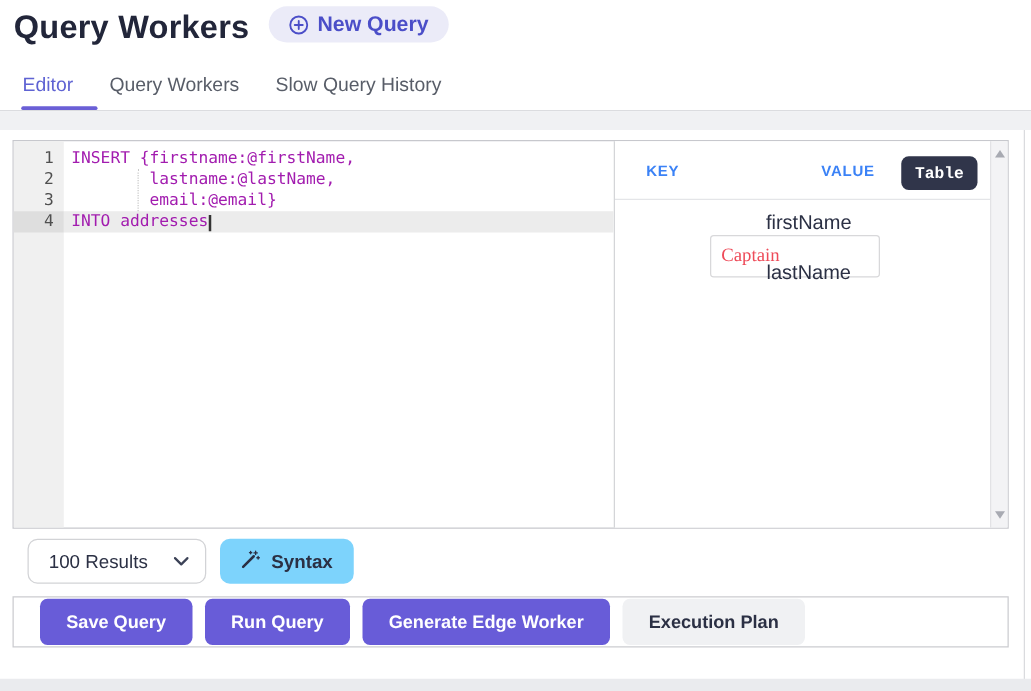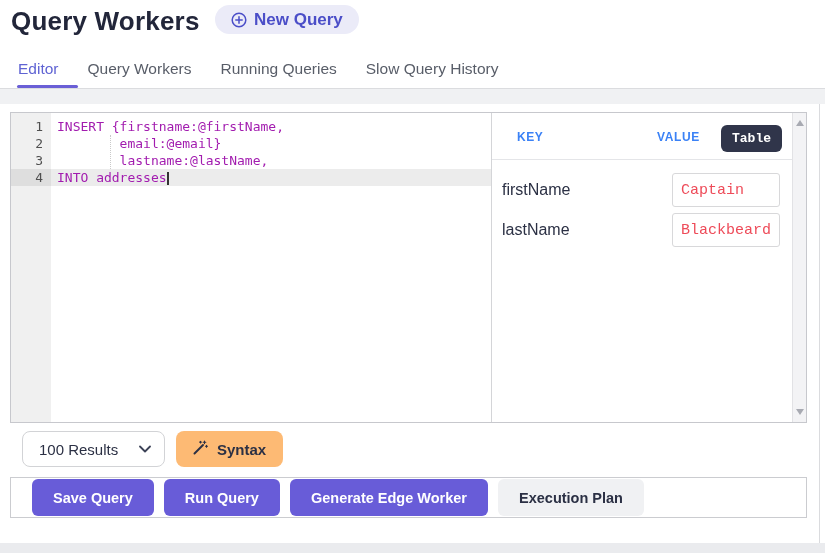--- a/index.html
+++ b/index.html
@@ -73,27 +73,27 @@
   }
   .hdr-key { left:25px; }
   .hdr-value { left:165px; }
   .table-toggle {
     position:absolute; right:10px; top:12px; height:27px;
     background:#30354a; color:#ffffff; border:none; border-radius:6px;
     font-size:13px; font-weight:700; padding:0 11px; cursor:pointer;
     font-family:Liberation Mono, monospace;
   }
   .param-rows { padding-top:10px; }
-  .param-row { height:40px; display:flex; align-items:center; justify-content:space-between; }
+  .param-row { height:40px; display:flex; align-items:center; justify-content:space-between;flex-direction:column; }
   .param-key { margin-left:10px; font-size:16px; color:#2b3044; }
   .param-input {
-    width:108px; height:26px; margin-right:12px;
+    width:136px; height:26px; margin-right:12px;
     border:1px solid #d8d8da; border-radius:3px;
     color:#ee4b59; font-size:15px; padding:16px 8px;
-    font-family:Liberation Mono, monospace; outline:none; background:#fff;
+    font-family:Liberation Serif, serif; outline:none; background:#fff;
   }
   
   .v-scrollbar {
     width:14px; flex:none; background:#f3f3f5; border-left:1px solid #e2e2e5;
     position:relative;
   }
   .tri-up, .tri-down {
     position:absolute; left:3px; width:0; height:0; cursor:pointer;
     border-left:4px solid transparent; border-right:4px solid transparent;
   }
@@ -102,21 +102,21 @@
   
   .results-select {
     position:absolute; left:22px; top:431px; width:143px; height:36px;
     border:1px solid #d2d3d6; border-radius:8px; background:#fff;
     display:flex; align-items:center; cursor:pointer;
   }
   .results-select .label { padding-left:16px; font-size:15px; color:#2b3044; }
   .results-select svg { position:absolute; right:13px; top:13px; }
   .syntax-btn {
     position:absolute; left:176px; top:431px; height:36px;
-    background:#fdba74; border:none; border-radius:8px;
+    background:#7dd3fc; border:none; border-radius:8px;
     display:inline-flex; align-items:center; gap:9px; padding:0 17px;
     font-size:15px; font-weight:700; color:#2b3044; cursor:pointer;
     font-family:"Liberation Sans", sans-serif;
   }
   
   .actions-wrap {
     position:absolute; left:10px; top:477px; width:797px; height:41px;
     border:1px solid #cbccd0; background:#fff;
     display:flex; align-items:center; gap:10px; padding-left:21px;
   }
@@ -139,61 +139,59 @@
       <circle cx="8" cy="8" r="6.8" fill="none" stroke="#4b4ec8" stroke-width="1.5"></circle>
       <path d="M8 4.8v6.4M4.8 8h6.4" stroke="#4b4ec8" stroke-width="1.5" stroke-linecap="round"></path>
     </svg>
   </span>
   <span>New Query</span>
 </button>
 
 <div class="tabs">
   <div class="tab active">Editor</div>
   <div class="tab">Query Workers</div>
-  <div class="tab">Running Queries</div>
   <div class="tab">Slow Query History</div>
 </div>
 <div class="tab-underline"></div>
 <div class="tabs-divider"></div>
 <div class="gray-band"></div>
 <div class="right-edge"></div>
 
 <div class="editor-wrap">
 
   <div class="gutter">
     <div class="gutter-num">1</div>
     <div class="gutter-num">2</div>
     <div class="gutter-num">3</div>
     <div class="gutter-num active">4</div>
   </div>
 
   <div class="code-area">
     <div class="code-line">INSERT {firstname:@firstName,</div>
+    <div class="code-line">        lastname:@lastName,</div>
     <div class="code-line">        email:@email}</div>
-    <div class="code-line">        lastname:@lastName,</div>
     <div class="code-line active"><span>INTO addresses</span><span class="cursor"></span></div>
     <div class="indent-guide"></div>
   </div>
 
   <div class="panel-divider"></div>
 
   <div class="params-panel">
     <div class="params-header">
       <span class="hdr-key">KEY</span>
       <span class="hdr-value">VALUE</span>
       <button class="table-toggle">Table</button>
     </div>
     <div class="param-rows">
       <div class="param-row">
         <span class="param-key">firstName</span>
         <input class="param-input" value="Captain" style="">
       </div>
       <div class="param-row">
         <span class="param-key">lastName</span>
-        <input class="param-input" value="Blackbeard" style="">
       </div>
     </div>
   </div>
 
   <div class="v-scrollbar">
     <div class="tri-up"></div>
     <div class="tri-down"></div>
   </div>
 </div>
 

